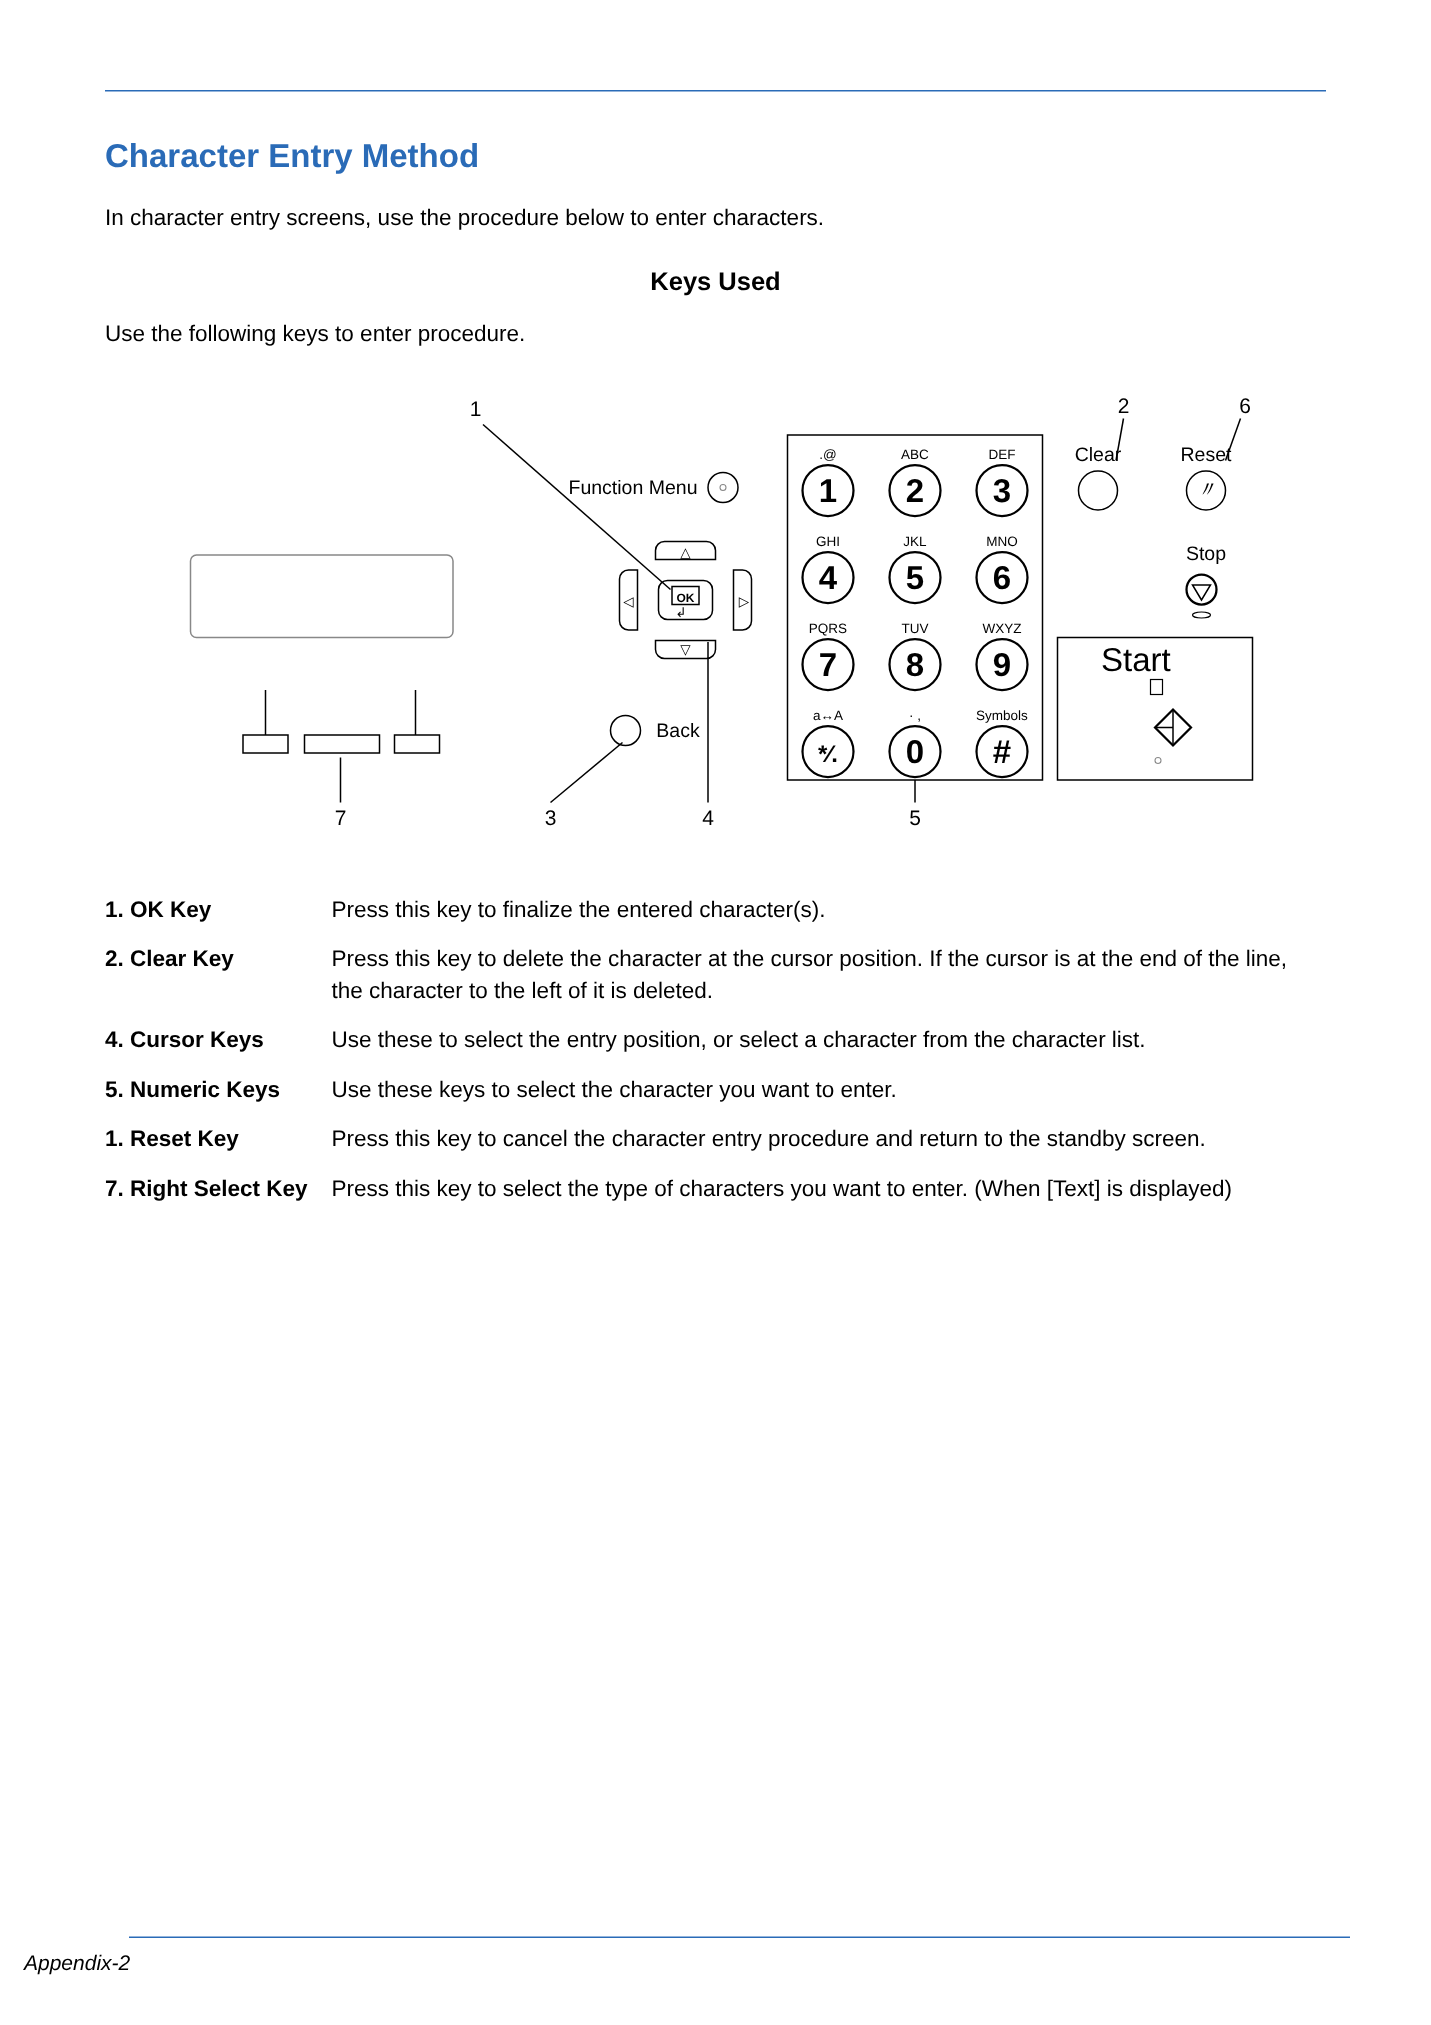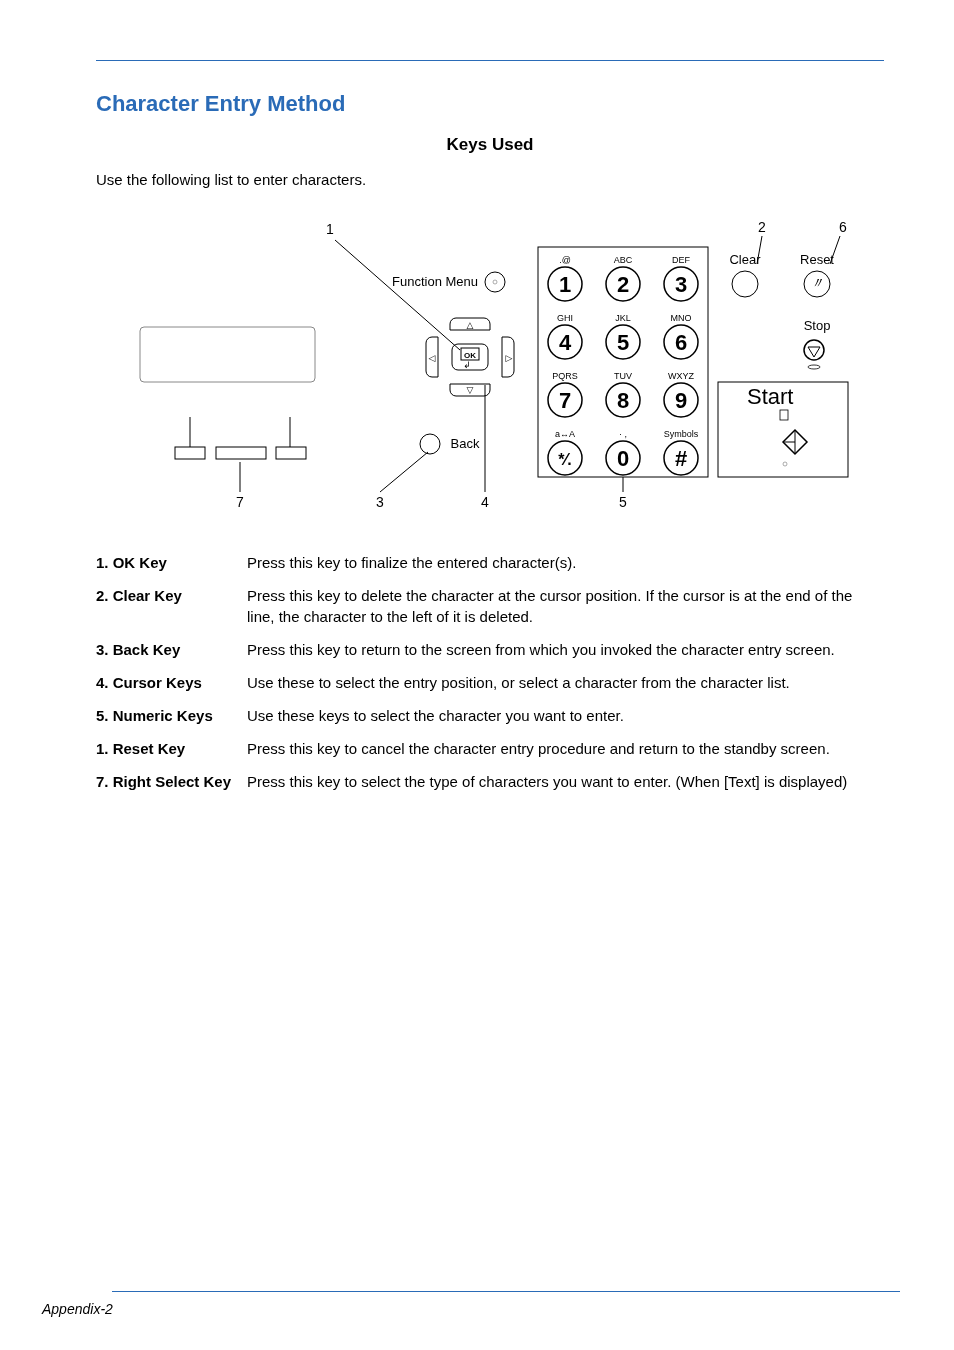--- a/index.html
+++ b/index.html
@@ -8,21 +8,20 @@
     font-family: Arial, Helvetica, sans-serif;
     background: #fff;
     color: #000;
     width: 954px;
   }
   .page {
     padding: 60px 70px 30px 70px;
     box-sizing: border-box;
     min-height: 1350px;
     position: relative;
-    margin-left: 26px;
   }
   .top-rule {
     border-top: 1px solid #2a6bb7;
     margin-bottom: 30px;
   }
   .section-title {
     font-size: 22px;
     font-weight: bold;
     color: #2a6bb7;
     margin: 0 0 18px 0;
@@ -86,24 +85,25 @@
   }
 </style>
 </head>
 <body>
 
 <div class="page">
   <div class="top-rule"></div>
 
   <h1 class="section-title">Character Entry Method</h1>
 
+  <p class="body">In character entry screens, use the procedure below to enter characters.</p>
 
   <div class="sub-title">Keys Used</div>
 
-  <p class="body">Use the following list to enter characters.</p>
+  <p class="body">Use the following keys to enter procedure.</p>
 
   <div class="diagram-wrap">
     <svg class="keypad" viewBox="0 0 740 300">
 
       <rect x="20" y="115" width="175" height="55" rx="4" fill="#fff" stroke="#888" stroke-width="1"></rect>
 
       <g>
         <line x1="70" y1="205" x2="70" y2="235" class="callout-line"></line>
         <line x1="170" y1="205" x2="170" y2="235" class="callout-line"></line>
         <rect x="55" y="235" width="30" height="12" fill="#fff" stroke="#000"></rect>
@@ -232,24 +232,20 @@
     <tbody>
         <tr>
           <td class="term">1. OK Key</td>
           <td>Press this key to finalize the entered character(s).</td>
         </tr>
     <tr>
           <td class="term">2. Clear Key</td>
           <td>Press this key to delete the character at the cursor position. If the cursor is at the end of the line, the character to the left of it is deleted.</td>
         </tr>
     <tr>
-          <td class="term">3. Back Key</td>
-          <td>Press this key to return to the screen from which you invoked the character entry screen.</td>
-        </tr>
-    <tr>
           <td class="term">4. Cursor Keys</td>
           <td>Use these to select the entry position, or select a character from the character list.</td>
         </tr>
     <tr>
           <td class="term">5. Numeric Keys</td>
           <td>Use these keys to select the character you want to enter.</td>
         </tr>
     <tr>
           <td class="term">1. Reset Key</td>
           <td>Press this key to cancel the character entry procedure and return to the standby screen.</td>

